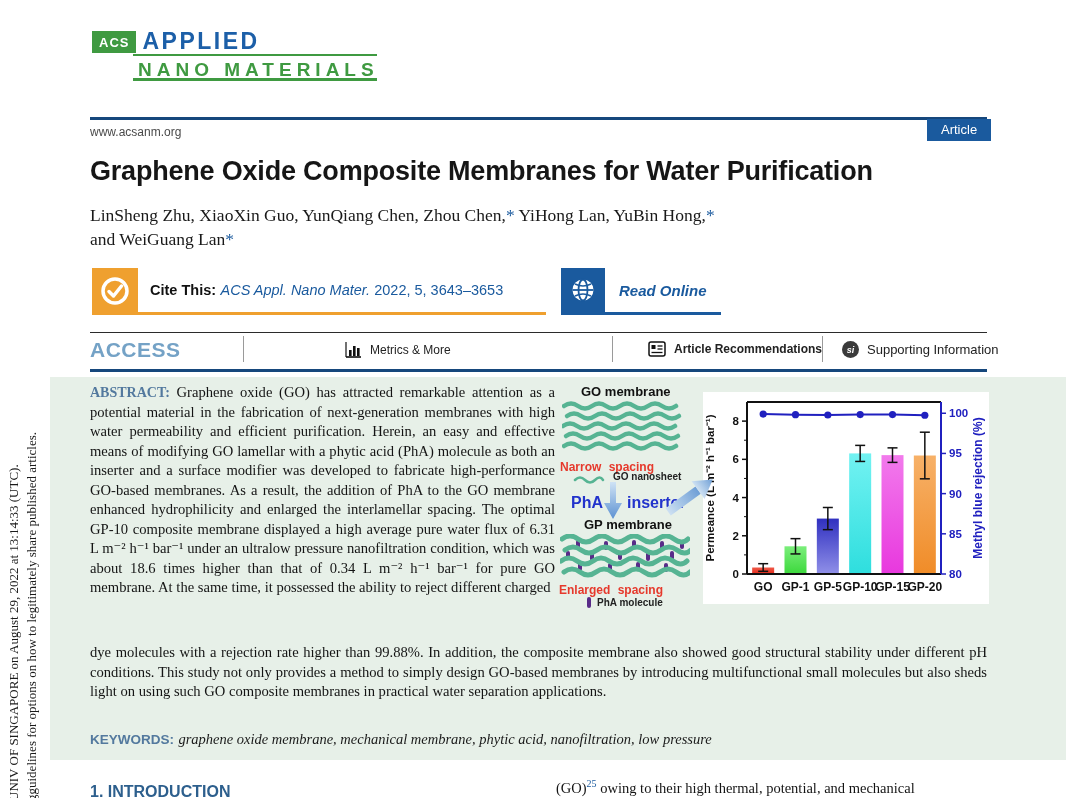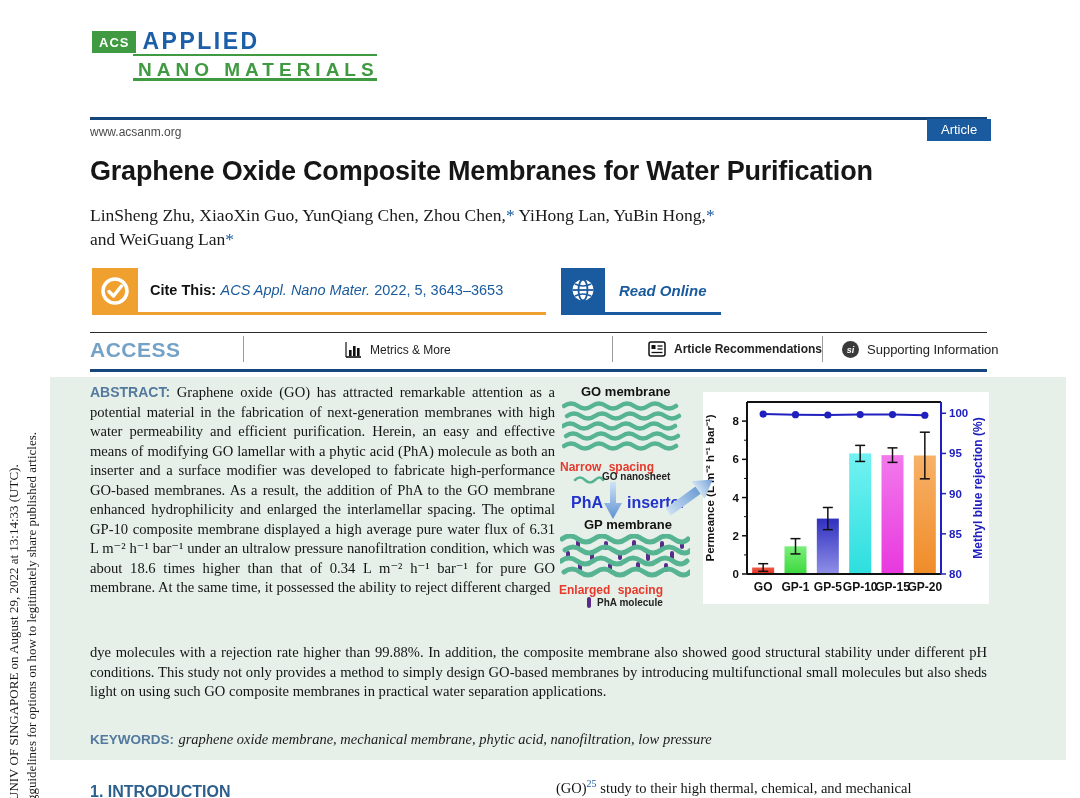--- a/index.html
+++ b/index.html
@@ -37,21 +37,21 @@
   
   .access-word{font-size:21px;color:#74a2c6;letter-spacing:0.5px;font-weight:bold;}
   .acc-item{font-size:12px;color:#222;}
   .vdiv{width:1px;background:#9a9a9a;height:26px;}
   .si-circle{width:17px;height:17px;border-radius:50%;background:#3a3a3a;color:#fff;font-size:9px;
              font-weight:bold;font-style:italic;display:flex;align-items:center;justify-content:center;}
   
   .greenbg{background:#e7f0e8;}
   .abstract-col{font-family:"Liberation Serif","DejaVu Serif",serif;font-size:14.6px;line-height:19.5px;
                 text-align:justify;color:#141414;}
-  .abstract-label{font-weight:bold;color:#53799e;font-family:Liberation Sans, sans-serif;font-size:14px;}
+  .abstract-label{font-weight:bold;color:#53799e;font-family:Liberation Serif, serif;font-size:14px;}
   .kw-label{font-weight:bold;color:#53799e;font-size:13.5px;}
   .kw-text{font-family:"Liberation Serif","DejaVu Serif",serif;font-style:italic;font-size:14.5px;color:#1a1a1a;}
   
   .fig{position:absolute;}
   .fig-label{position:absolute;font-weight:bold;white-space:nowrap;}
   .chart-panel{position:absolute;background:#ffffff;}
   
   .intro-head{font-size:16px;font-weight:bold;color:#2d5f8d;}
   .intro-line{font-family:"Liberation Serif","DejaVu Serif",serif;font-size:14.5px;color:#141414;}
 </style>
@@ -249,21 +249,21 @@
         <path d="M2 5 Q9 0 16 5 T30 5 T44 5 T58 5 T72 5 T86 5 T100 5 T114 5" transform="translate(2,30)"></path>
         <path d="M2 5 Q9 0 16 5 T30 5 T44 5 T58 5 T72 5 T86 5 T100 5 T114 5" transform="translate(0,40)"></path>
       </g>
     </svg>
 
     <div class="fig-label" style="left:3px;top:76px;font-size:12px;color:#e6392c;word-spacing:4px;">Narrow spacing</div>
 
     <svg class="abs" style="left:16px;top:89px;" width="32" height="12" viewBox="0 0 32 12">
       <path d="M2 7 Q7 2 12 7 T22 7 T30 7" fill="none" stroke="#56b493" stroke-width="2.5" stroke-linecap="round"></path>
     </svg>
-    <div class="fig-label" style="left:45px;top:87px;font-size:10px;color:#222;">GO nanosheet</div>
+    <div class="fig-label" style="left:56px;top:87px;font-size:10px;color:#222;">GO nanosheet</div>
 
     <div class="fig-label" style="left:14px;top:110px;font-size:16px;color:#2233cc;">PhA</div>
     <svg class="abs" style="left:46px;top:98px;" width="20" height="38" viewBox="0 0 20 38">
       <defs>
         <linearGradient id="agd" x1="0" y1="0" x2="0" y2="1">
           <stop offset="0%" stop-color="#cfe3f5"></stop>
             <stop offset="100%" stop-color="#5e92d2"></stop>
         </linearGradient>
       </defs>
       <polygon points="7,0 13,0 13,21 19,21 10,37 1,21 7,21" fill="url(#agd)"></polygon>
@@ -319,15 +319,15 @@
   </div>
 
   <div class="abstract-col abs" style="left:90px;top:643px;width:897px;">dye molecules with a rejection rate higher than 99.88%. In addition, the composite membrane also showed good structural stability under different pH conditions. This study not only provides a method to simply design GO-based membranes by introducing multifunctional small molecules but also sheds light on using such GO composite membranes in practical water separation applications.</div>
 
   <div class="abs" style="left:90px;top:730px;width:897px;">
     <span class="kw-label">KEYWORDS:</span>
     <span class="kw-text">graphene oxide membrane, mechanical membrane, phytic acid, nanofiltration, low pressure</span>
   </div>
 
   <div class="intro-head abs" style="left:90px;top:783px;">1. INTRODUCTION</div>
-  <div class="intro-line abs" style="left:556px;top:778px;width:430px;"><span>(GO)</span><span class="rs-sup">25</span><span> study to their high thermal, chemical, and mechanical</span></div>
+  <div class="intro-line abs" style="left:556px;top:778px;width:430px;"><span>(GO)</span><span class="rs-sup">25</span><span> owing to their high thermal, potential, and mechanical</span></div>
 
 </div>
 
 </body></html>

